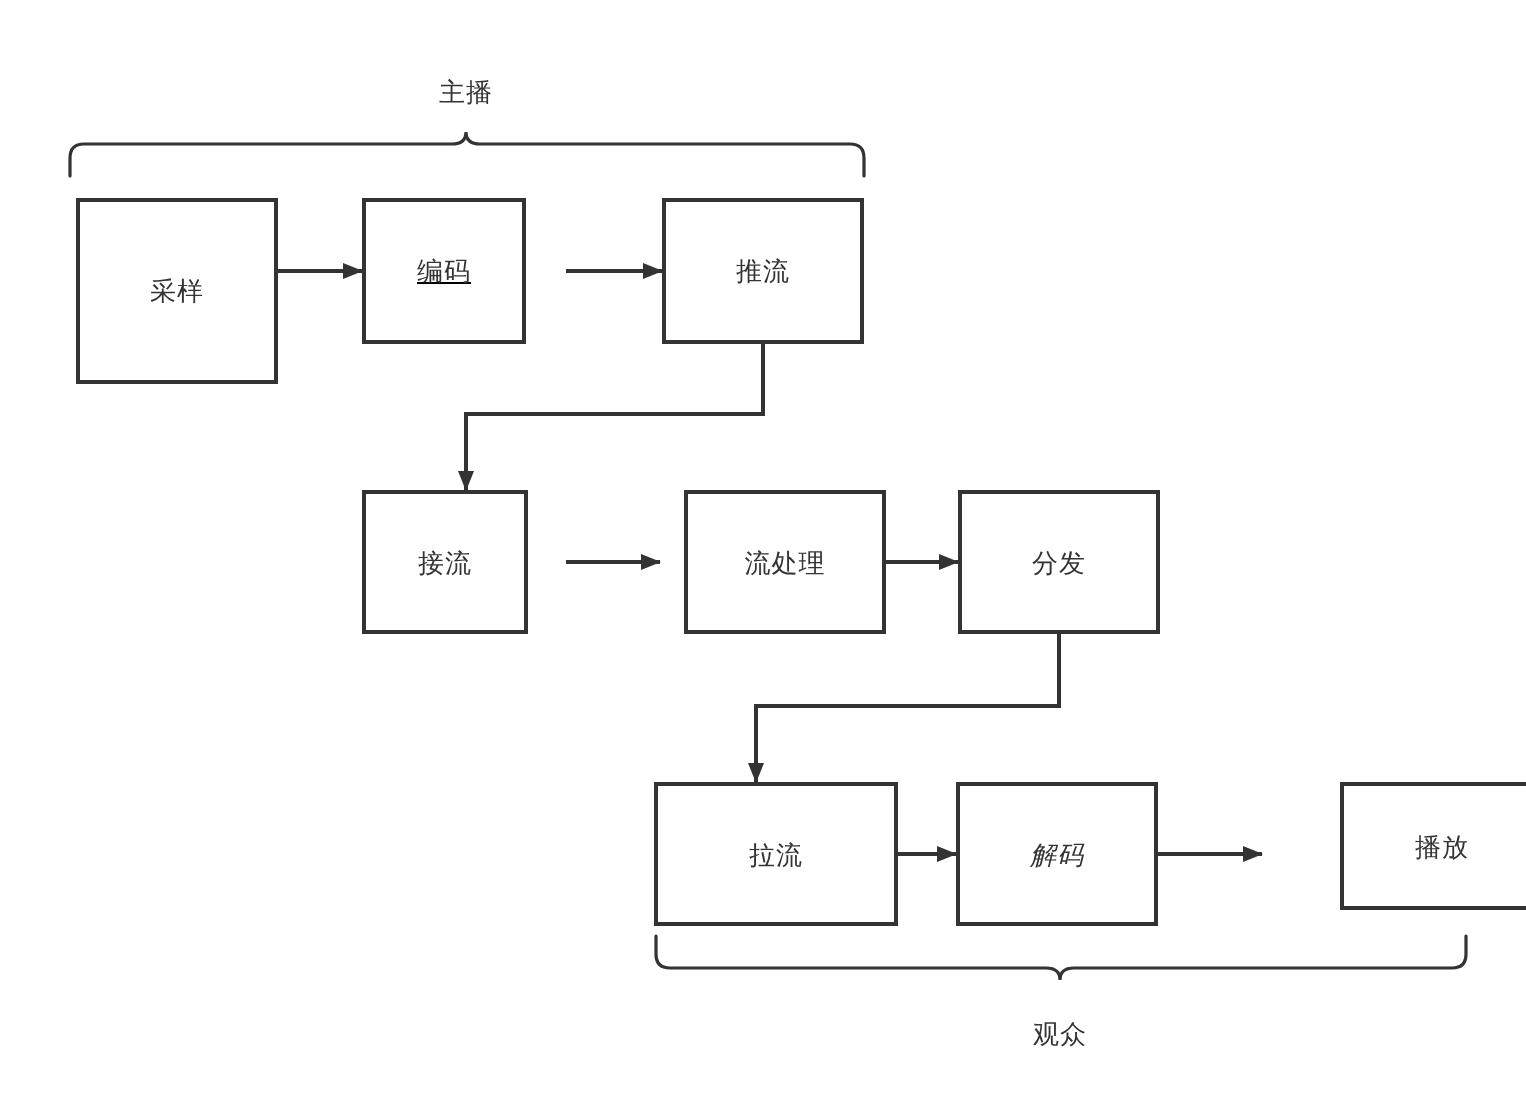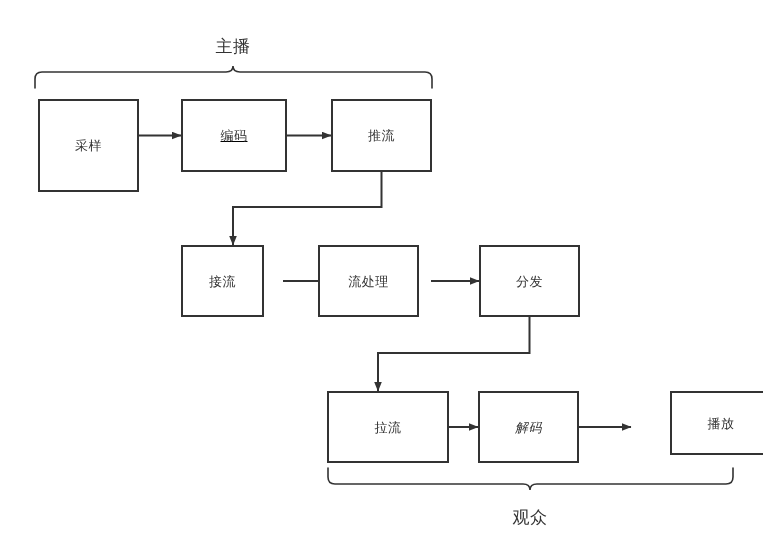--- a/index.html
+++ b/index.html
@@ -37,21 +37,21 @@
   .node-label {
     font-size: 13px;
     color: #333333;
     line-height: 1;
     letter-spacing: 0.5px;
     white-space: nowrap;
     user-select: none;
   }
   .group-label {
     position: absolute;
-    font-size: 17px;
+    font-size: 13px;
     color: #333333;
     line-height: 1;
     letter-spacing: 0.5px;
     white-space: nowrap;
     transform: translate(-50%, -50%);
     user-select: none;
   }
 </style>
 </head>
 <body>
@@ -99,31 +99,31 @@
 
     <path d="M 529.5 317 L 529.5 353 L 378 353 L 378 391" fill="none" stroke="#333333" stroke-width="2" marker-end="url(#arrowhead)"></path>
 
     <line x1="429" y1="427" x2="478" y2="427" stroke="#333333" stroke-width="2" marker-end="url(#arrowhead)"></line>
     <line x1="579" y1="427" x2="631" y2="427" stroke="#333333" stroke-width="2" marker-end="url(#arrowhead)"></line>
   </svg>
 
   <div class="node-box" style="left:38px; top:99px; width:101px; height:93px;">
     <span class="node-label">采样</span>
   </div>
-  <div class="node-box" style="left:181px; top:99px; width:106px; height:73px;text-decoration:underline;">
+  <div class="node-box" style="left:181px; top:99px; width:82px; height:73px;text-decoration:underline;">
     <span class="node-label">编码</span>
   </div>
   <div class="node-box" style="left:331px; top:99px; width:101px; height:73px;">
     <span class="node-label">推流</span>
   </div>
 
   <div class="node-box" style="left:181px; top:245px; width:83px; height:72px;">
     <span class="node-label">接流</span>
   </div>
-  <div class="node-box" style="left:318px; top:245px; width:101px; height:72px;text-align:center;">
+  <div class="node-box" style="left:342px; top:245px; width:101px; height:72px;text-align:center;">
     <span class="node-label">流处理</span>
   </div>
   <div class="node-box" style="left:479px; top:245px; width:101px; height:72px;">
     <span class="node-label">分发</span>
   </div>
 
   <div class="node-box" style="left:327px; top:391px; width:122px; height:72px;">
     <span class="node-label">拉流</span>
   </div>
   <div class="node-box" style="left:478px; top:391px; width:101px; height:72px;font-style:italic;">

